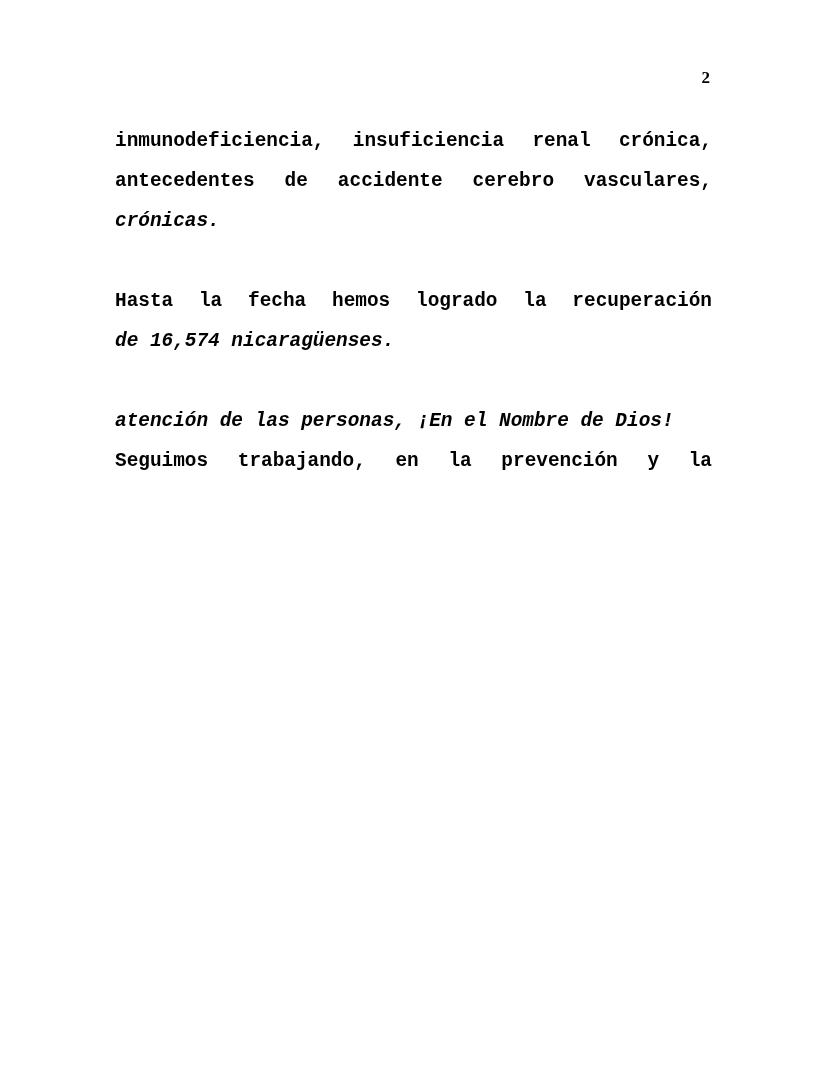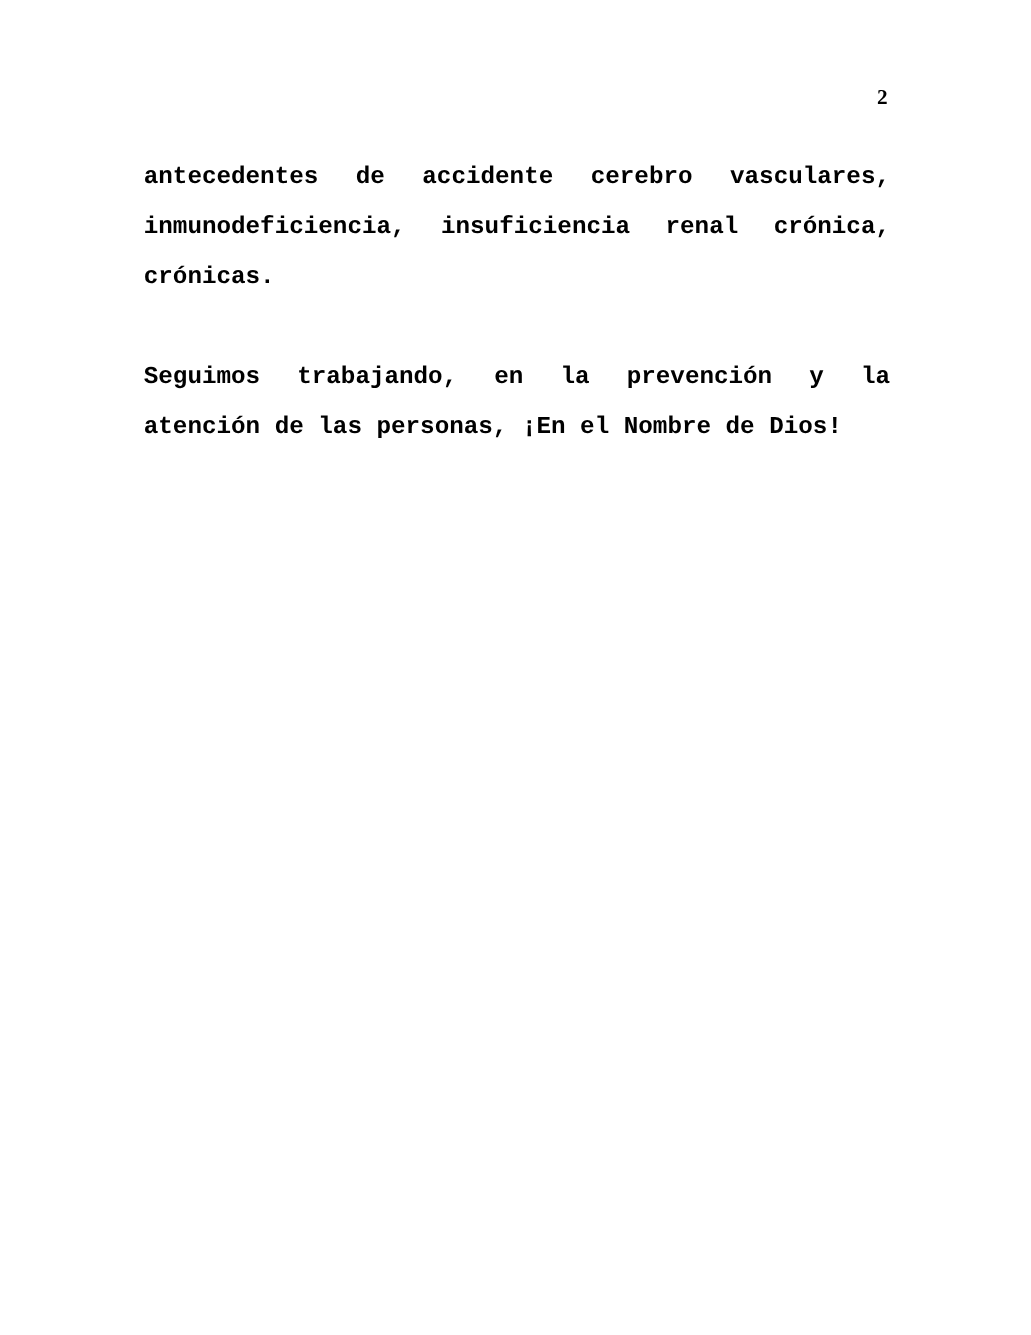--- a/index.html
+++ b/index.html
@@ -9,31 +9,35 @@
       font-family: "Liberation Serif", serif; font-weight: bold; font-size: 17px; color: #000;
     }
     .content {
       position: absolute; left: 115px; top: 126px; width: 597px;
       font-family: "Liberation Mono", monospace; font-weight: bold; font-size: 19.4px; color: #000;
     }
     .line {
       height: 40px; line-height: 30px;
       text-align: justify; text-align-last: justify; white-space: nowrap;
     }
-    .line.last { text-align-last: left; }
+    .line.last { text-align-last: left; font-style: italic; }
     .paragraph { margin-bottom: 40px; }
   </style>
 </head>
 <body>
 
 <div class="page-number">2</div>
 
 <div class="content">
   <div class="paragraph">
+    <div class="line">inmunodeficiencia, insuficiencia renal crónica,</div>
     <div class="line">antecedentes de accidente cerebro vasculares,</div>
-    <div class="line">inmunodeficiencia, insuficiencia renal crónica,</div>
     <div class="line last">crónicas.</div>
   </div>
   <div class="paragraph">
+    <div class="line">Hasta la fecha hemos logrado la recuperación</div>
+    <div class="line last">de 16,574 nicaragüenses.</div>
+  </div>
+  <div class="paragraph">
+    <div class="line last">atención de las personas, ¡En el Nombre de Dios!</div>
     <div class="line">Seguimos trabajando, en la prevención y la</div>
-    <div class="line last">atención de las personas, ¡En el Nombre de Dios!</div>
   </div>
 </div>
 
 </body></html>

